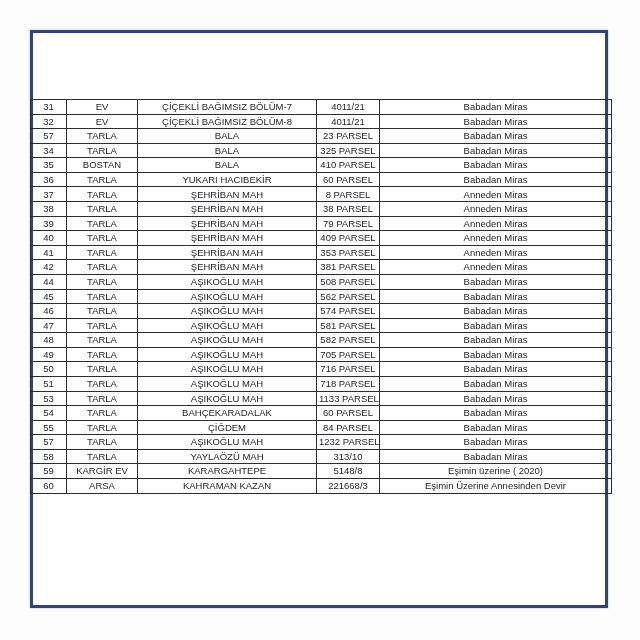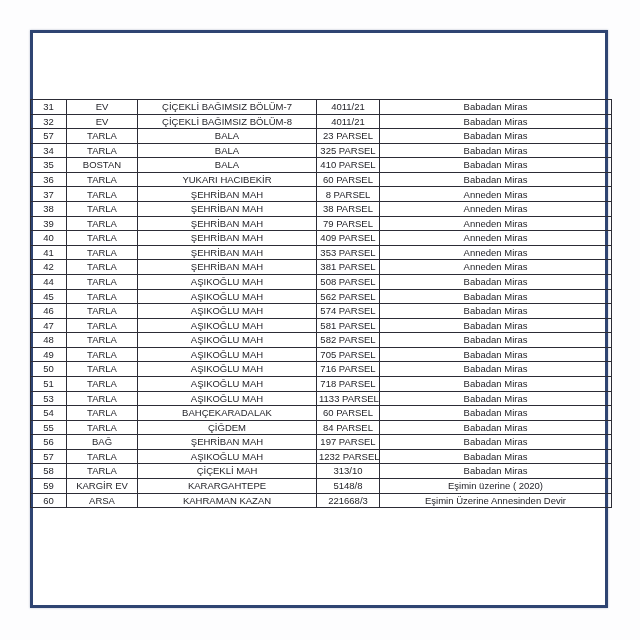--- a/index.html
+++ b/index.html
@@ -239,40 +239,33 @@
   </tr>
 
   <tr>
     <td class="c-no">55</td>
     <td class="c-type">TARLA</td>
     <td class="c-loc">ÇİĞDEM</td>
     <td class="c-parcel">84 PARSEL</td>
     <td class="c-acq">Babadan Miras</td>
   </tr>
 
-  <tr>
-    <td class="c-no">56</td>
-    <td class="c-type">BAĞ</td>
-    <td class="c-loc">ŞEHRİBAN MAH</td>
-    <td class="c-parcel">197 PARSEL</td>
-    <td class="c-acq">Babadan Miras</td>
-  </tr>
 
   <tr>
     <td class="c-no">57</td>
     <td class="c-type">TARLA</td>
     <td class="c-loc">AŞIKOĞLU MAH</td>
     <td class="c-parcel">1232 PARSEL</td>
     <td class="c-acq">Babadan Miras</td>
   </tr>
 
   <tr>
     <td class="c-no">58</td>
     <td class="c-type">TARLA</td>
-    <td class="c-loc">ÇİÇEKLİ MAH</td>
+    <td class="c-loc">YAYLAÖZÜ MAH</td>
     <td class="c-parcel">313/10</td>
     <td class="c-acq">Babadan Miras</td>
   </tr>
 
   <tr>
     <td class="c-no">59</td>
     <td class="c-type">KARGİR EV</td>
     <td class="c-loc">KARARGAHTEPE</td>
     <td class="c-parcel">5148/8</td>
     <td class="c-acq">Eşimin üzerine ( 2020)</td>

